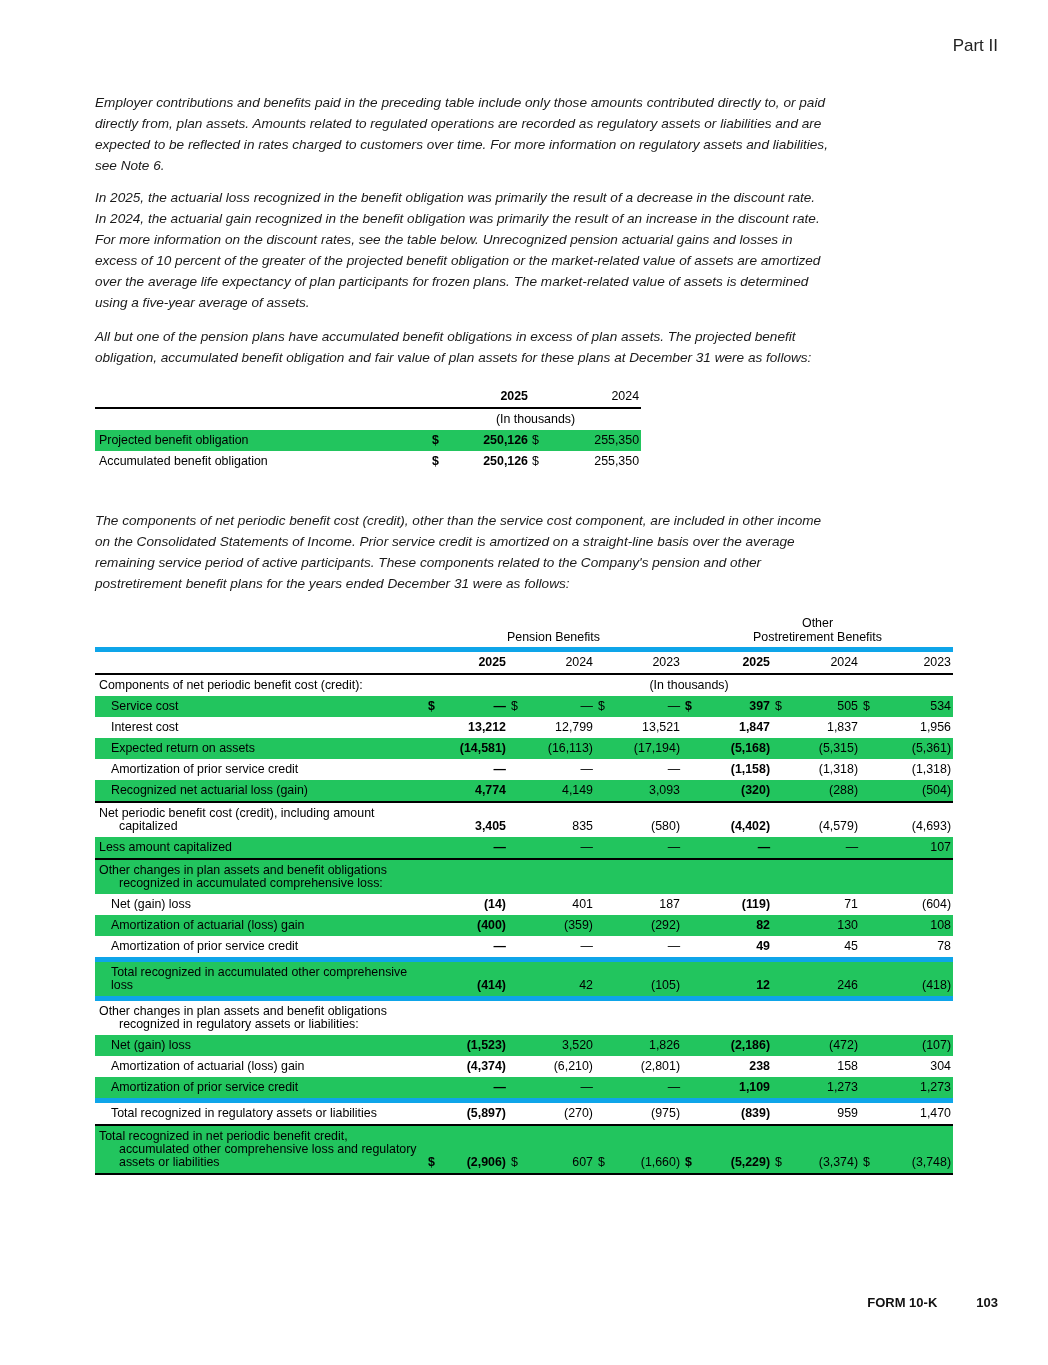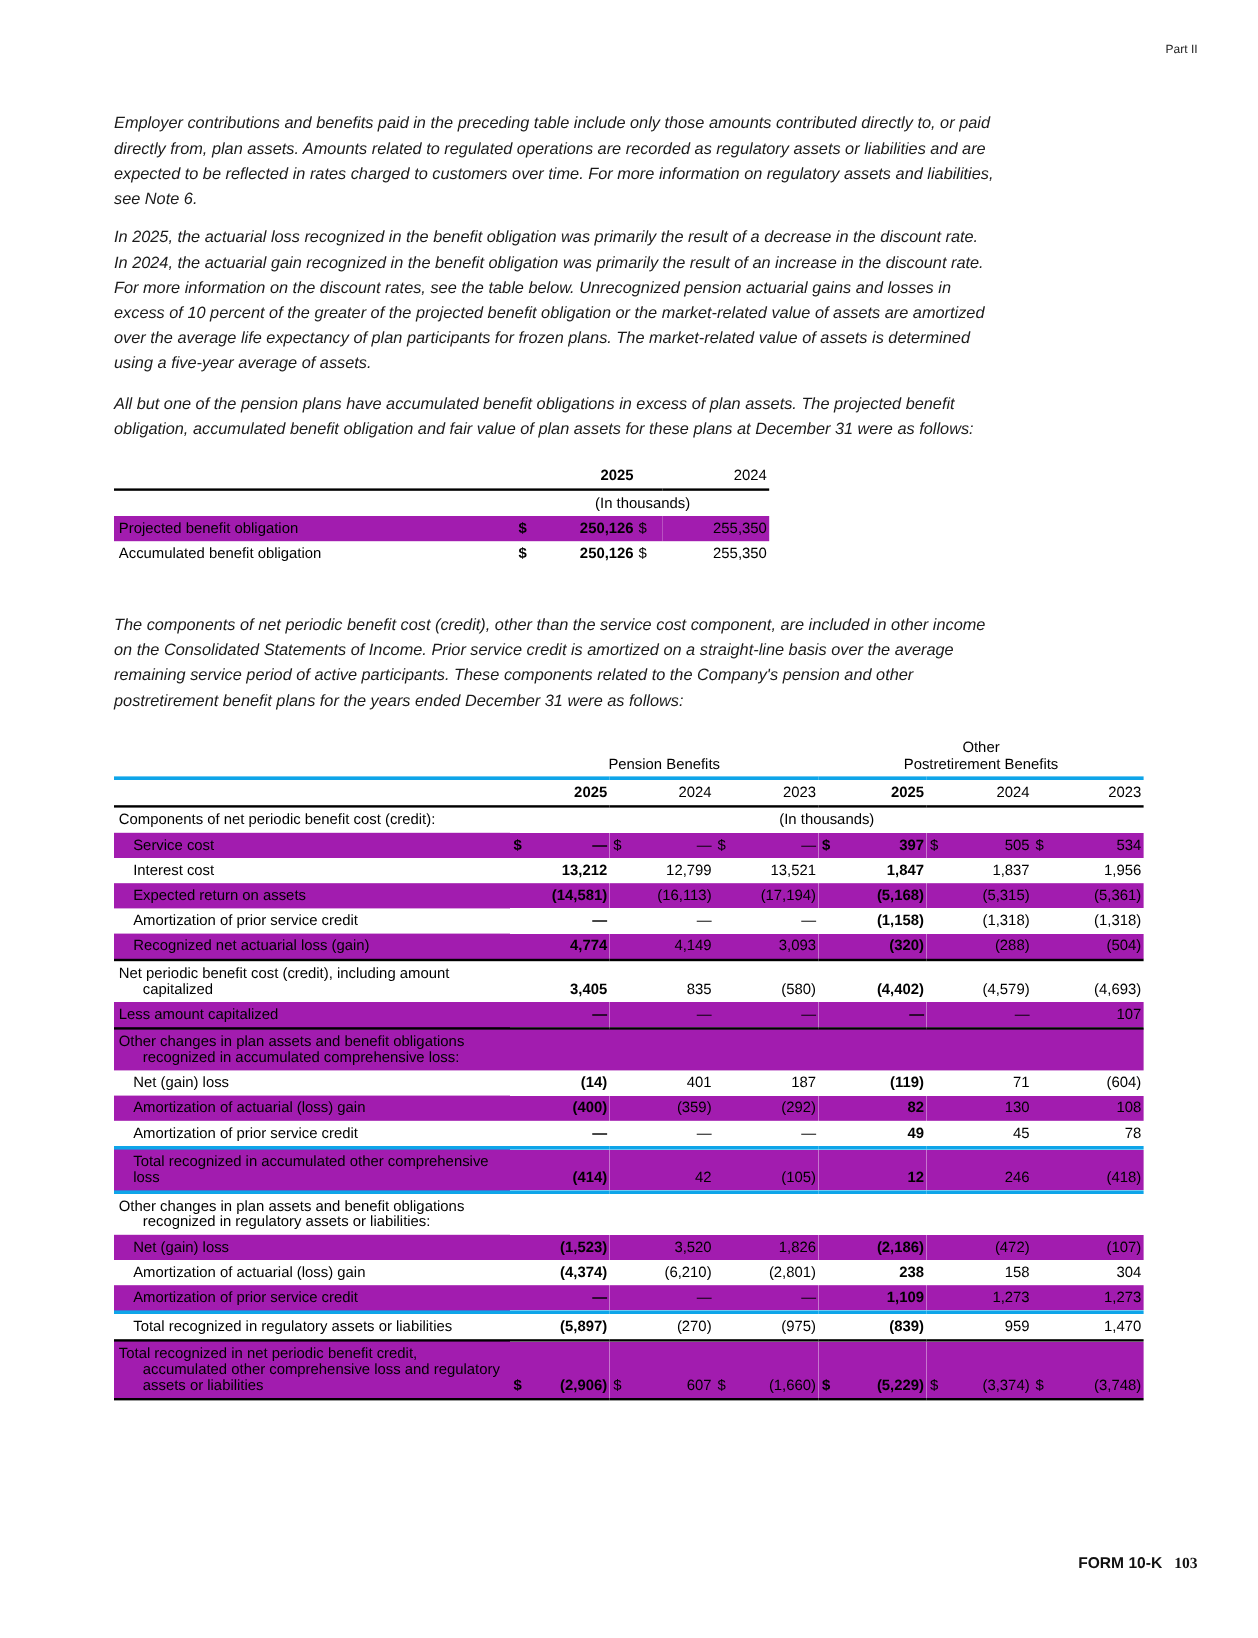--- a/index.html
+++ b/index.html
@@ -1,51 +1,51 @@
 <!DOCTYPE html>
 <html><head>
 <meta charset="utf-8">
 <style>
   * { margin:0; padding:0; box-sizing:border-box; }
   html,body { background:#ffffff; }
   body { width:1048px; height:1365px; font-family:"Liberation Sans", sans-serif; color:#1a1a1a; position:relative; overflow:hidden; }
 
-  .part-label { position:absolute; top:36px; right:50px; font-size:10px; color:#222; }
+  .part-label { position:absolute; top:36px; right:50px; font-size:17px; color:#222; }
 
   .para { position:absolute; left:95px; width:866px; font-size:13.6px; line-height:21px; white-space:pre-line; color:#1a1a1a;font-style:italic; }
   .p1 { top:92px; }
   .p2 { top:187px; }
   .p3 { top:326px; }
   .p4 { top:510px; }
 
   table { border-collapse:collapse; table-layout:fixed; }
   td, th { font-size:12.4px; line-height:13px; padding:4px 2px; vertical-align:bottom; font-weight:normal; text-align:left; color:#000; }
-  .shade { background:#a21caf; }
+  .shade { background:#22c55e; }
   .b { font-weight:bold; }
   .num { text-align:right; position:relative; }
   .num .d { position:absolute; left:3px; bottom:4px; }
   .yr { text-align:right; }
   .ctr { text-align:center; }
 
   .tbl1 { position:absolute; left:95px; top:386px; width:546px; }
   .tbl2 { position:absolute; left:95px; top:612px; width:858px; }
 
-  .bb1 td { border-bottom:3px solid #0ea5e9; }
+  .bb1 td { border-bottom:5px solid #0ea5e9; }
   .bb2 td { border-bottom:2px solid #000; }
 
   .lbl { white-space:pre-line; }
   .ind0 { padding-left:4px; }
   .ind1 { padding-left:16px; }
   .hang0 { padding-left:24px; text-indent:-20px; }
 
   .grp td { vertical-align:bottom; padding-bottom:3px; }
   .grp .ctr { line-height:14px; white-space:pre-line; }
 
   .footer { position:absolute; top:1295px; right:50px; font-size:13px; font-weight:bold; color:#111; }
-  .footer .pageno { margin-left:10px;font-family:Liberation Serif, serif; }
+  .footer .pageno { margin-left:39px; }
 </style>
 </head>
 <body>
 
 <div class="part-label">Part II</div>
 
 <p class="para p1">Employer contributions and benefits paid in the preceding table include only those amounts contributed directly to, or paid
 directly from, plan assets. Amounts related to regulated operations are recorded as regulatory assets or liabilities and are
 expected to be reflected in rates charged to customers over time. For more information on regulatory assets and liabilities,
 see Note 6.</p>

